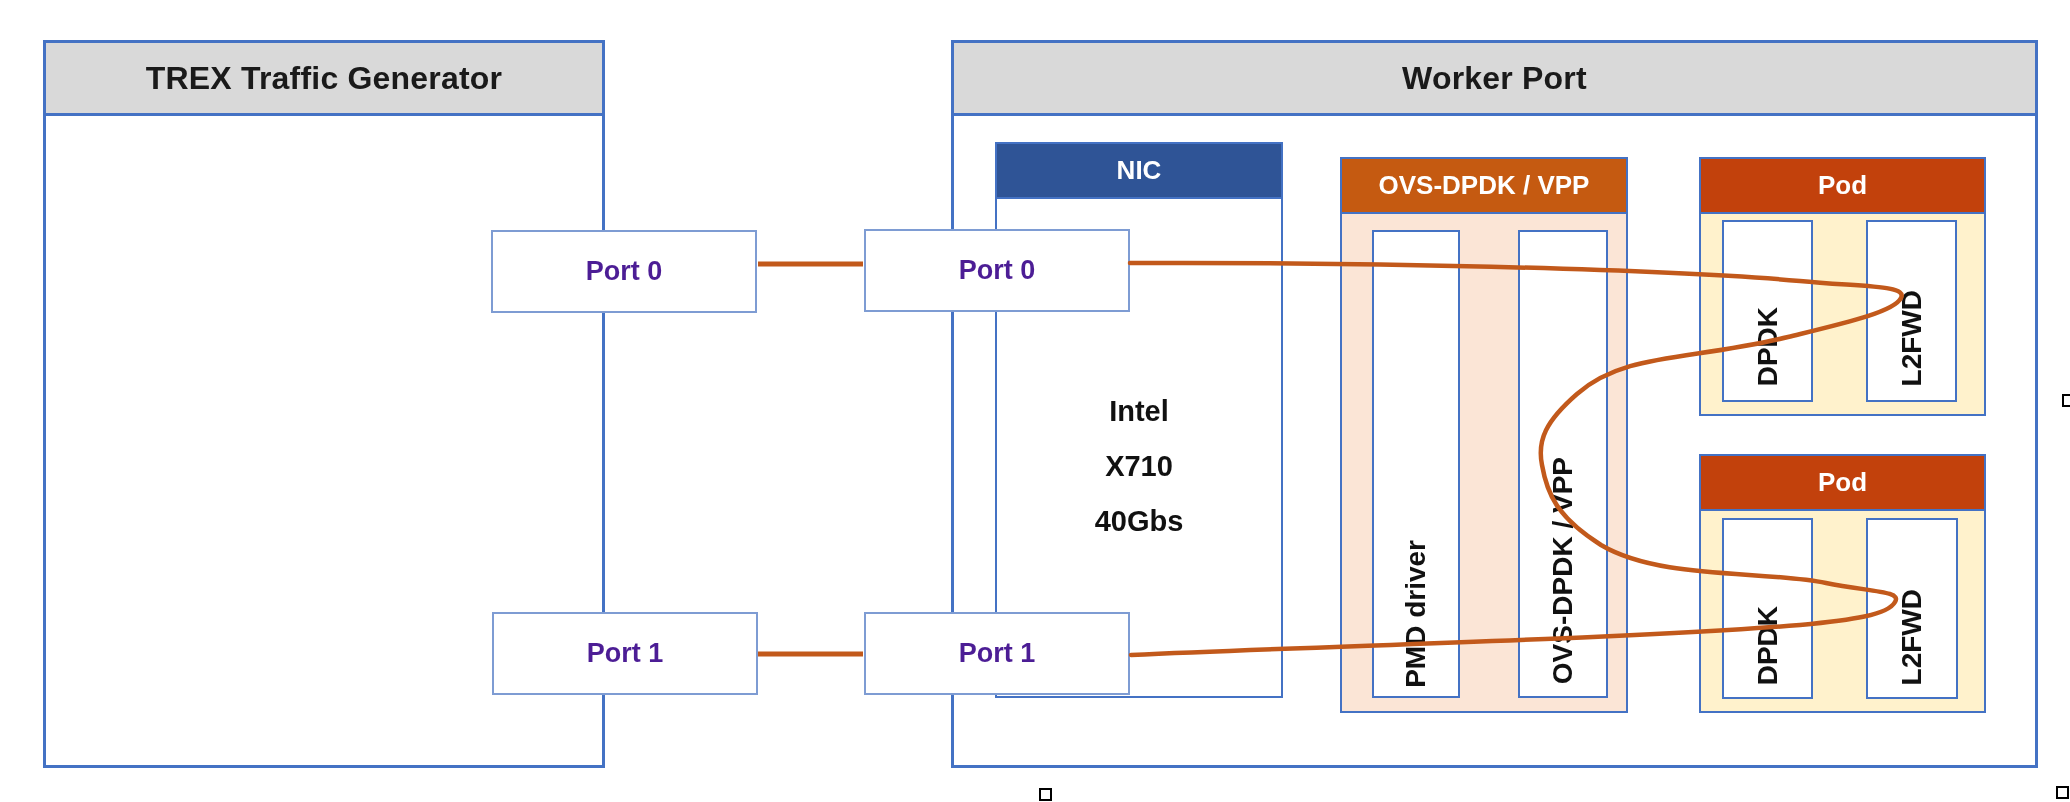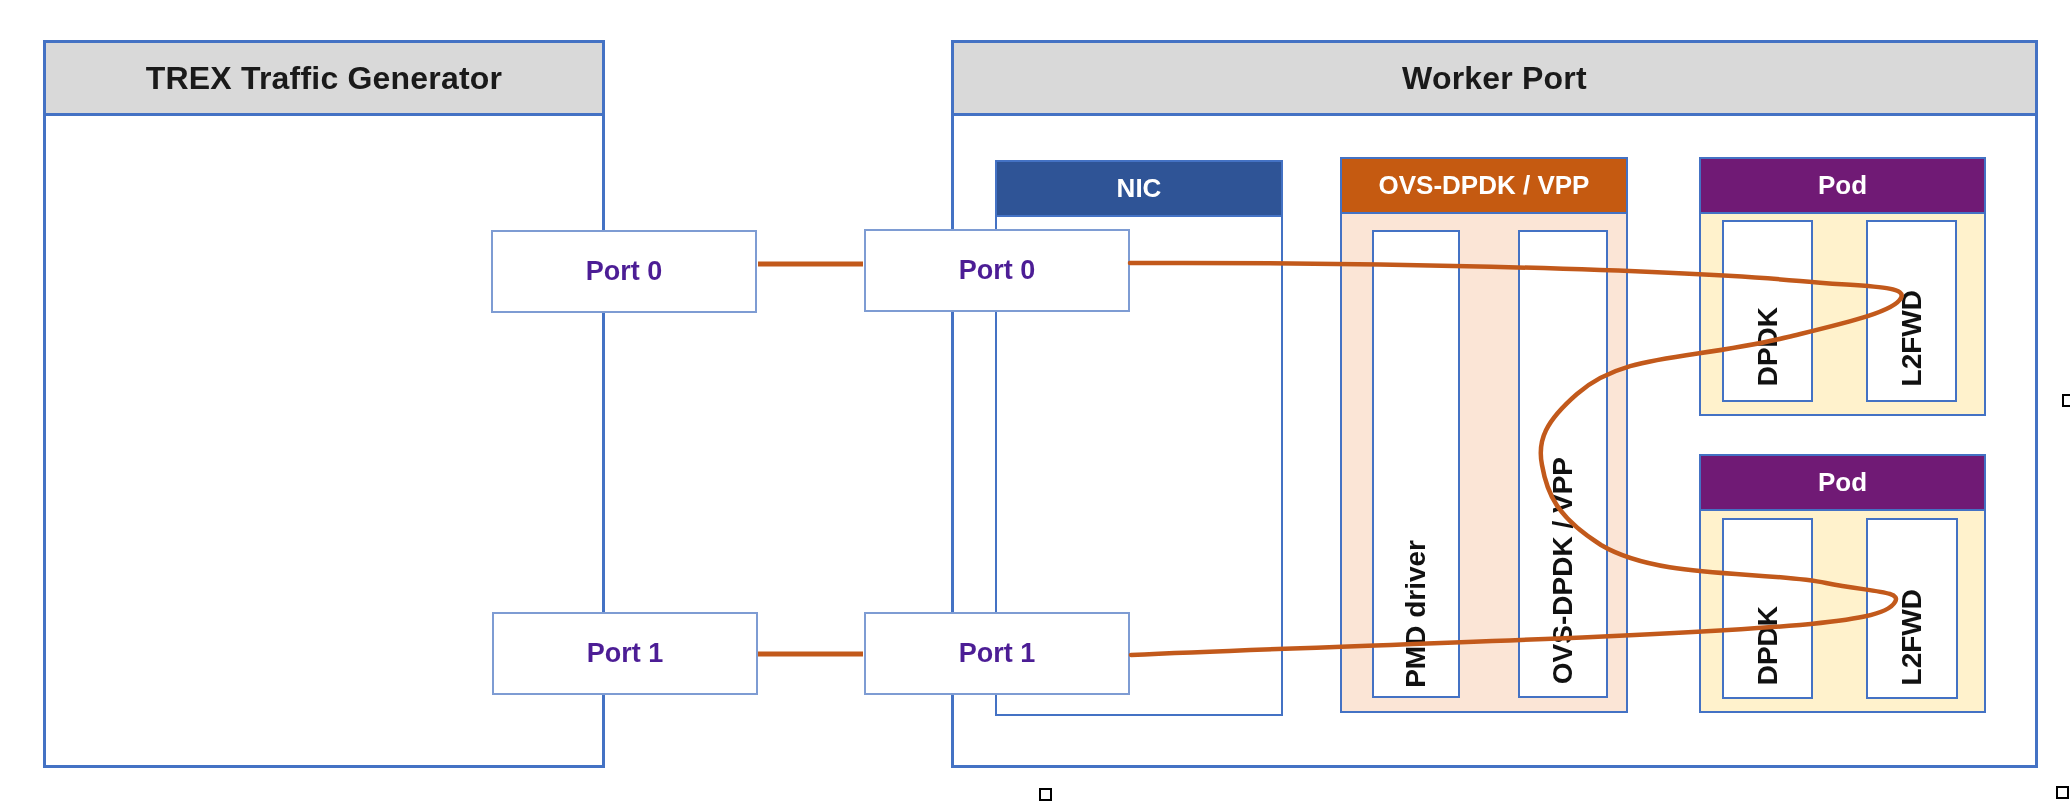--- a/index.html
+++ b/index.html
@@ -17,21 +17,21 @@
   .machine-title{font-size:32px;font-weight:700;color:#1a1a1a;letter-spacing:.2px;}
   
   .section{border:2px solid #4472C4;}
   .section-header{
     position:absolute;left:0;top:0;right:0;height:53px;display:flex;align-items:center;justify-content:center;
     border-bottom:2px solid #4472C4;
   }
   .section-title{font-size:26px;font-weight:700;color:#ffffff;}
   .nic-header{background:#2F5496;}
   .vswitch-header{background:#C55A11;}
-  .pod-header{background:#701a75;}
+  .pod-header{background:#c2410c;}
   .nic-body{background:#ffffff;}
   .vswitch-body{background:#FBE5D6;}
   .pod-body{background:#FFF2CC;}
   
   .port-box{
     border:2px solid #7E9CD3;background:#ffffff;display:flex;align-items:center;justify-content:center;
   }
   .port-label{font-size:27px;font-weight:700;color:#4c1d95;}
   
   .vcol{
@@ -60,23 +60,28 @@
       <span class="machine-title">TREX Traffic Generator</span>
     </div>
   </div>
 
   <div class="abs machine" style="left:951px;top:40px;width:1087px;height:728px;">
     <div class="machine-header">
       <span class="machine-title">Worker Port</span>
     </div>
   </div>
 
-  <div class="abs section nic-body" style="left:995px;top:160px;width:288px;height:556px;padding-left:45px;">
+  <div class="abs section nic-body" style="left:995px;top:142px;width:288px;height:556px;padding-left:45px;">
     <div class="section-header nic-header">
       <span class="section-title">NIC</span>
+    </div>
+    <div class="abs chip-block" style="left:0;right:0;top:240px;">
+      <span>Intel</span>
+      <span>X710</span>
+      <span>40Gbs</span>
     </div>
   </div>
 
   <div class="abs section vswitch-body" style="left:1340px;top:157px;width:288px;height:556px;">
     <div class="section-header vswitch-header">
       <span class="section-title">OVS-DPDK / VPP</span>
     </div>
   </div>
   <div class="abs vcol" style="left:1372px;top:230px;width:88px;height:468px;padding-bottom:8px;">
     <span class="vtext">PMD driver</span>

